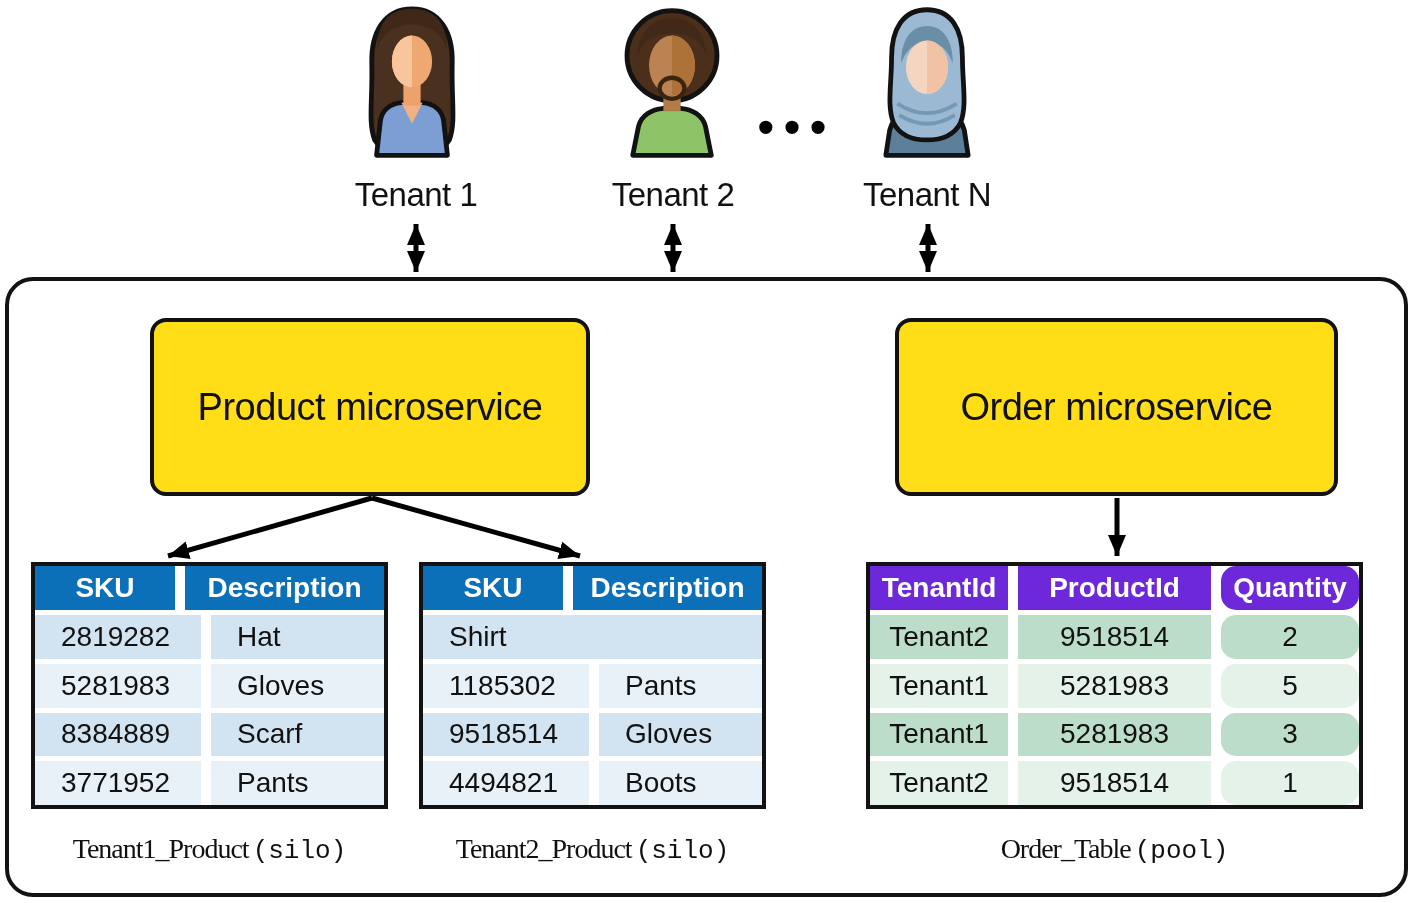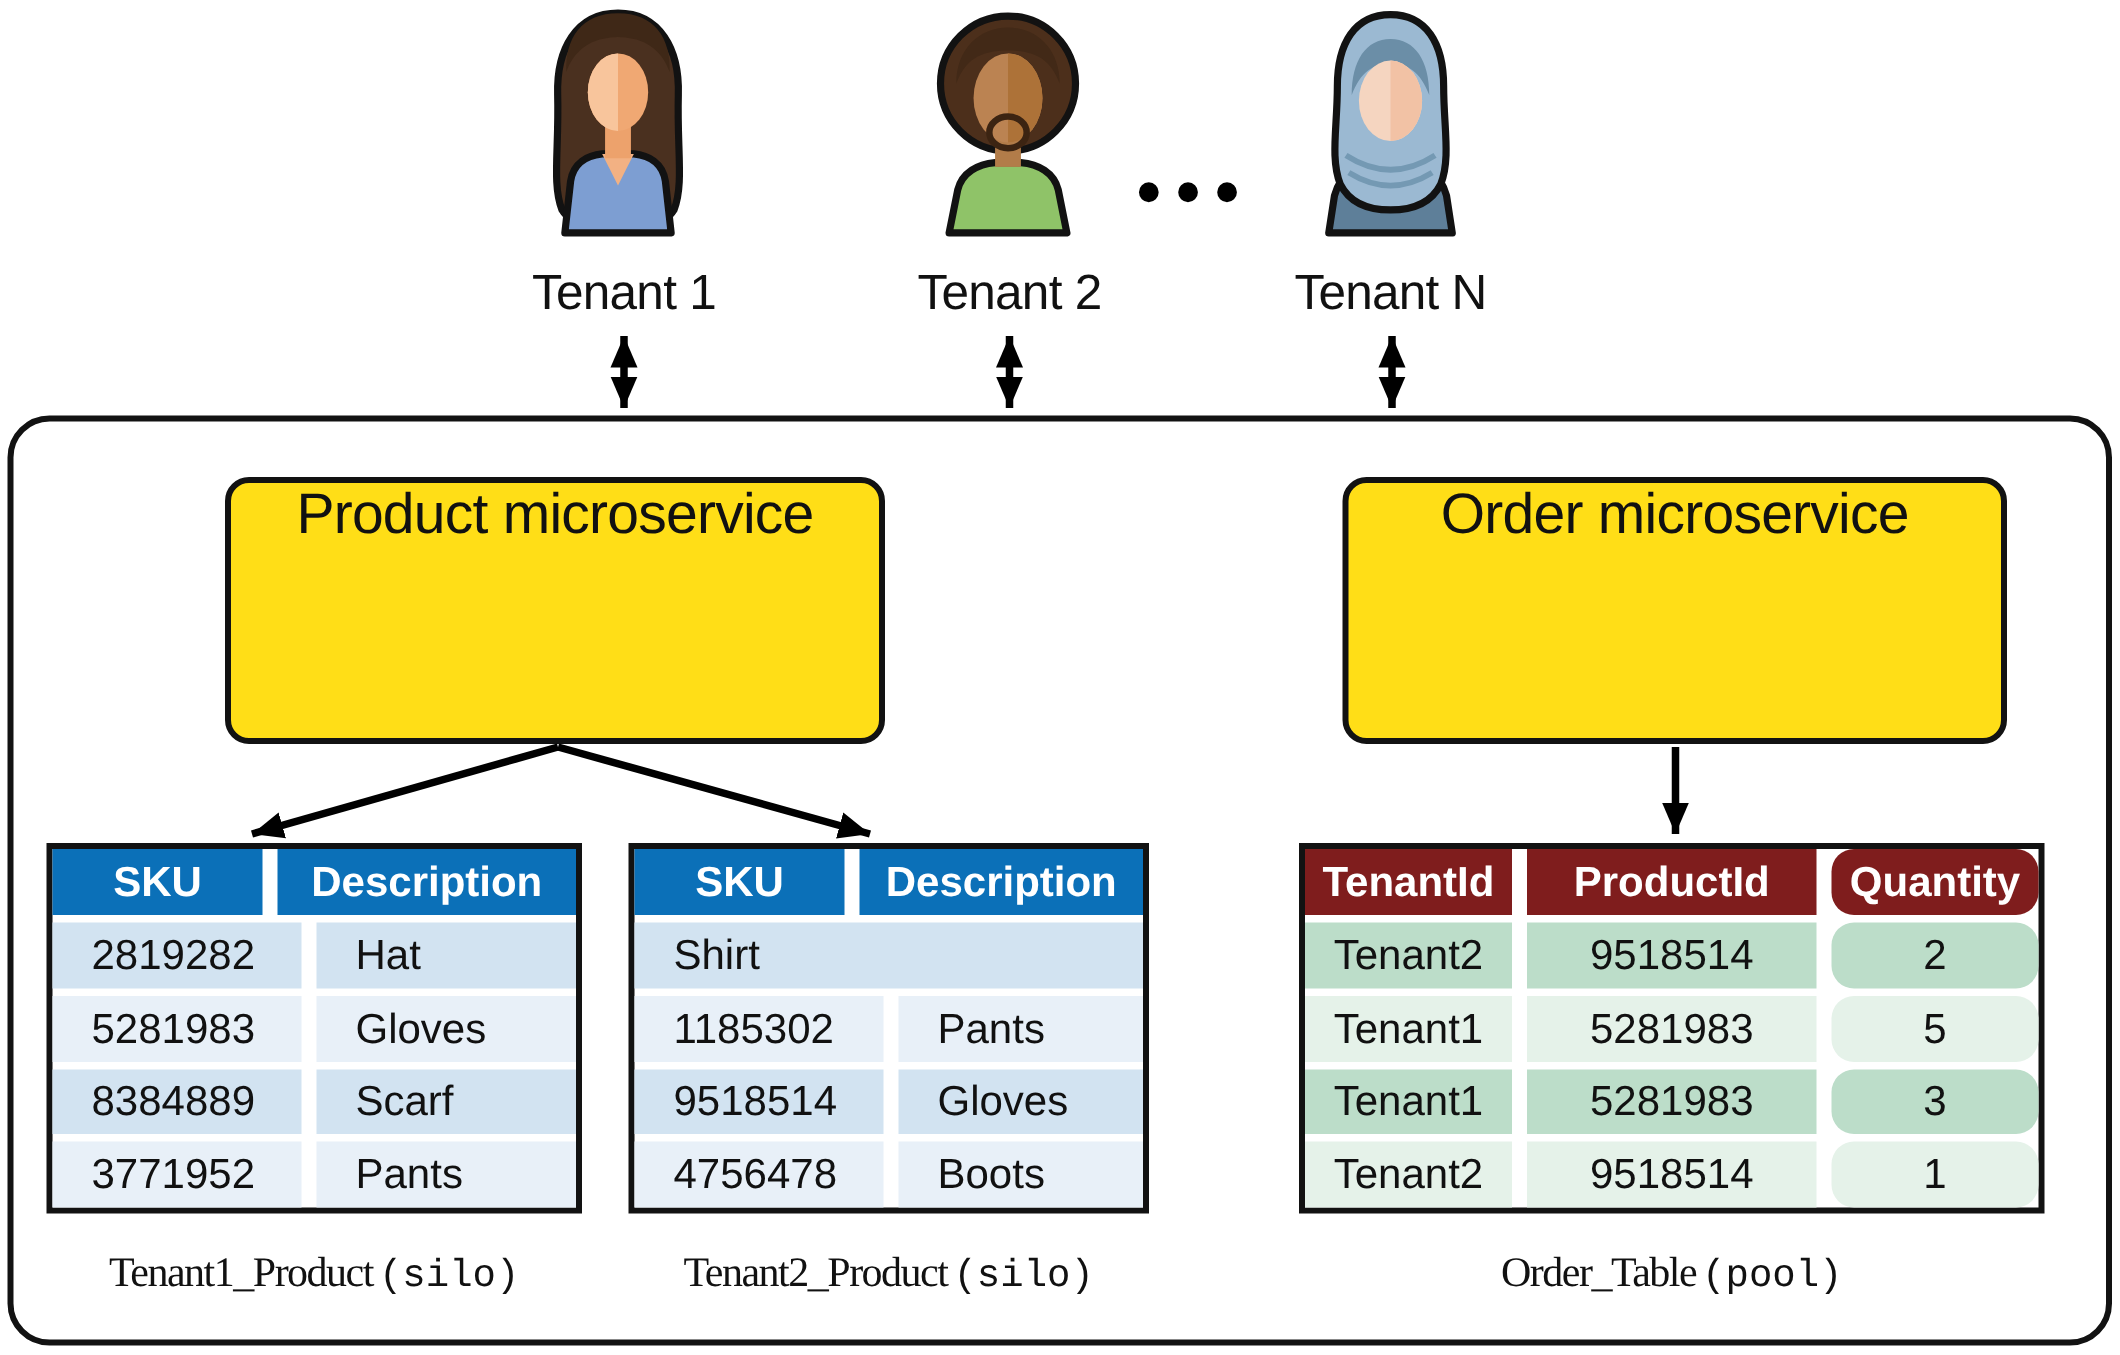--- a/index.html
+++ b/index.html
@@ -17,21 +17,21 @@
     position:absolute;left:742px;top:100px;width:110px;text-align:center;
     font-size:46px;font-weight:bold;letter-spacing:10px;color:#000;
   }
   
   .big-box{
     position:absolute;left:5px;top:277px;width:1403px;height:620px;
     border:4px solid #121212;border-radius:28px;box-sizing:border-box;background:#fff;
   }
   .service-box{
     position:absolute;height:178px;background:#FFDE17;border:4px solid #121212;
-    border-radius:16px;box-sizing:border-box;display:flex;align-items:flex-start;justify-content:center;
+    border-radius:16px;box-sizing:border-box;display:flex;align-items:center;justify-content:center;
     font-size:38px;font-weight:500;letter-spacing:-.5px;
   }
   #product-box{left:150px;top:318px;width:440px;}
   #order-box{left:895px;top:318px;width:443px;}
   
   #arrows{position:absolute;left:0;top:0;width:1413px;height:903px;pointer-events:none;}
   
   .tbl{
     position:absolute;top:562px;height:247px;background:#fff;border:4px solid #121212;
     box-sizing:border-box;display:flex;flex-direction:column;gap:5px;
@@ -42,21 +42,21 @@
   .trow{display:flex;gap:10px;flex:1;}
   .trow.head{flex:0 0 44px;}
   .cell{display:flex;align-items:center;font-size:28px;}
   .cell.c1{flex:0 0 140px;}
   .cell.c2{flex:1;}
   .cell.g1{flex:0 0 138px;}
   .cell.g2{flex:1;}
   .cell.g3{flex:0 0 138px;border-radius:15px;}
   .head .cell{color:#fff;font-weight:bold;justify-content:center;font-size:28px;}
   .blue .head .cell{background:#0B70B8;}
-  .green .head .cell{background:#7f1d1d;}
+  .green .head .cell{background:#6d28d9;}
   .blue .r-dark .cell{background:#D2E3F1;}
   .blue .r-light .cell{background:#E8F0F8;}
   .green .r-dark .cell{background:#BCDDC9;}
   .green .r-light .cell{background:#E5F2E9;}
   .pad{padding-left:26px;}
   .ctr{justify-content:center;}
   
   .caption{position:absolute;top:833px;text-align:center;font-size:26px;white-space:nowrap;}
   #cap-left{left:31px;width:357px;}
   #cap-mid{left:419px;width:347px;}
@@ -164,21 +164,21 @@
     </div>
     <div class="trow r-light">
       <div class="cell c1 pad">1185302</div>
       <div class="cell c2 pad">Pants</div>
     </div>
     <div class="trow r-dark">
       <div class="cell c1 pad">9518514</div>
       <div class="cell c2 pad">Gloves</div>
     </div>
     <div class="trow r-light">
-      <div class="cell c1 pad">4756478</div>
+      <div class="cell c1 pad">4494821</div>
       <div class="cell c2 pad">Boots</div>
     </div>
   </div>
 
   <div class="tbl green" id="tbl-right">
     <div class="trow head">
       <div class="cell g1">TenantId</div>
       <div class="cell g2">ProductId</div>
       <div class="cell g3">Quantity</div>
     </div>

